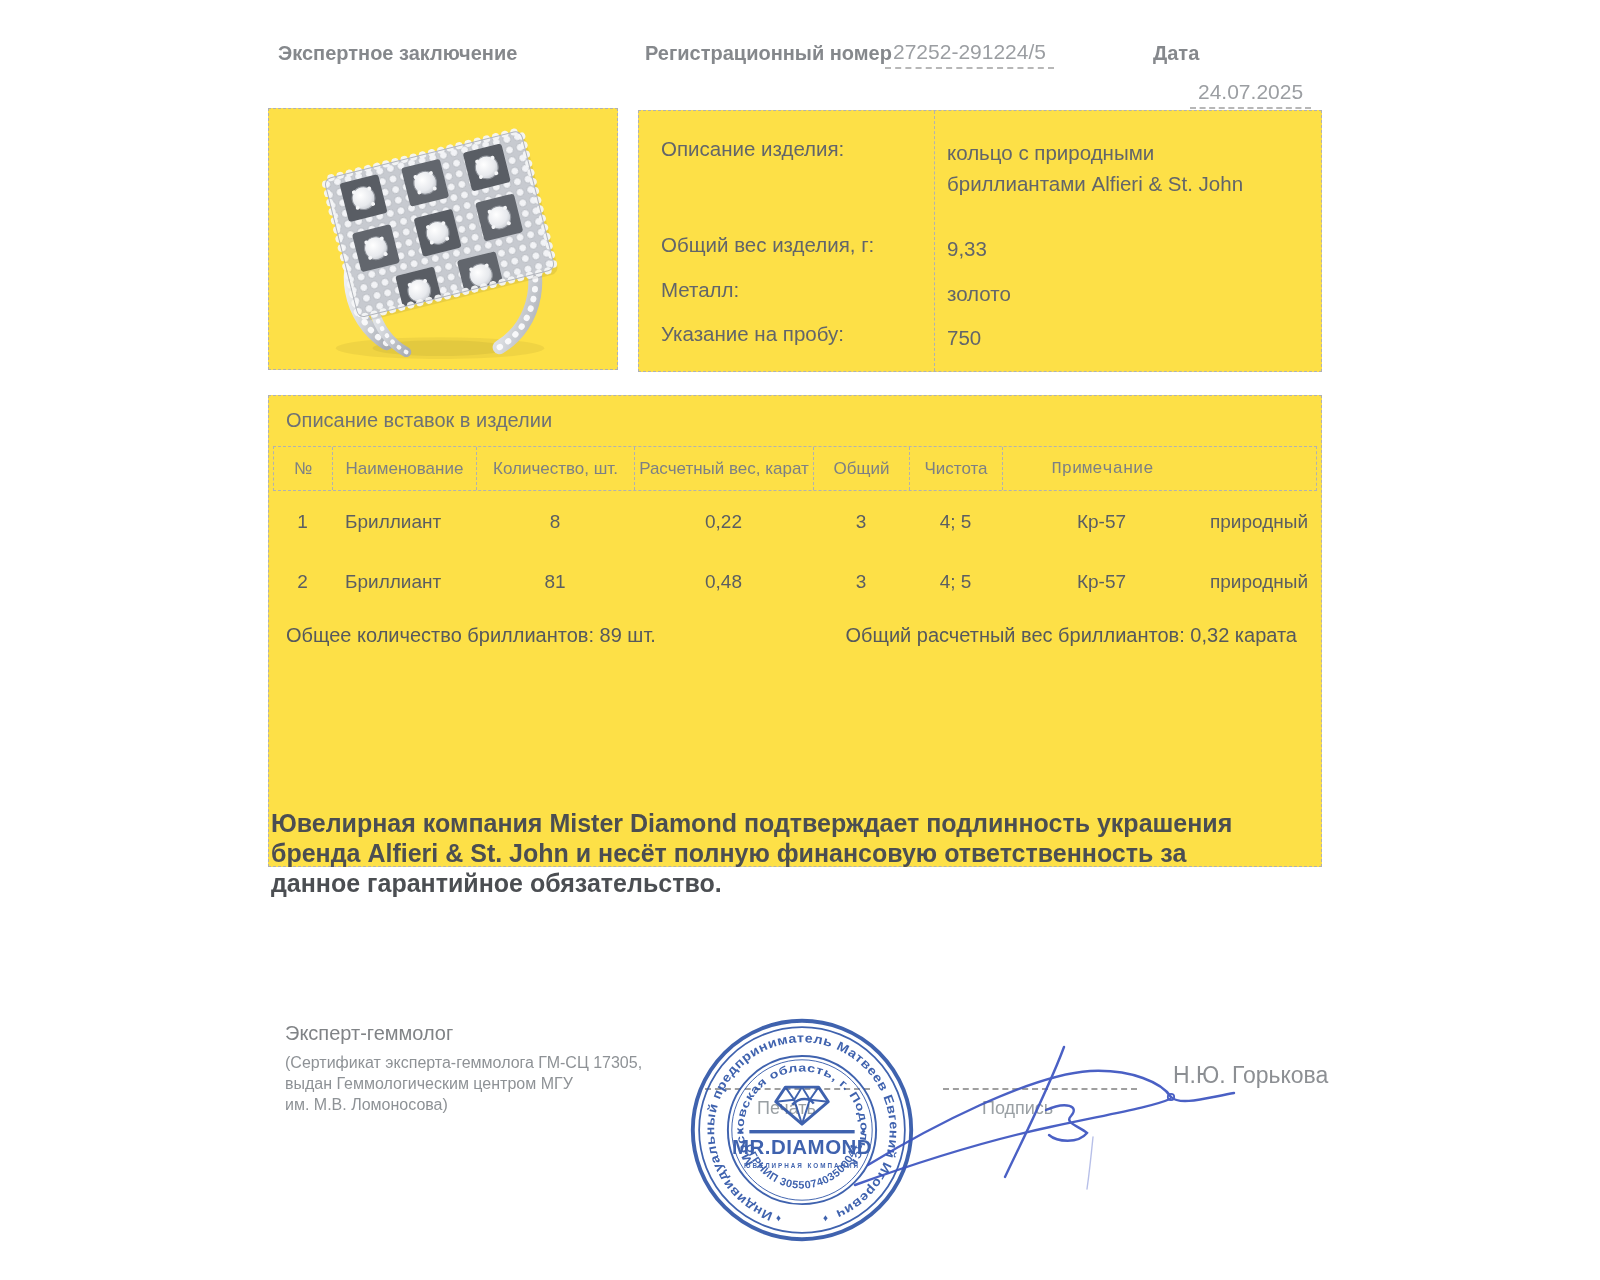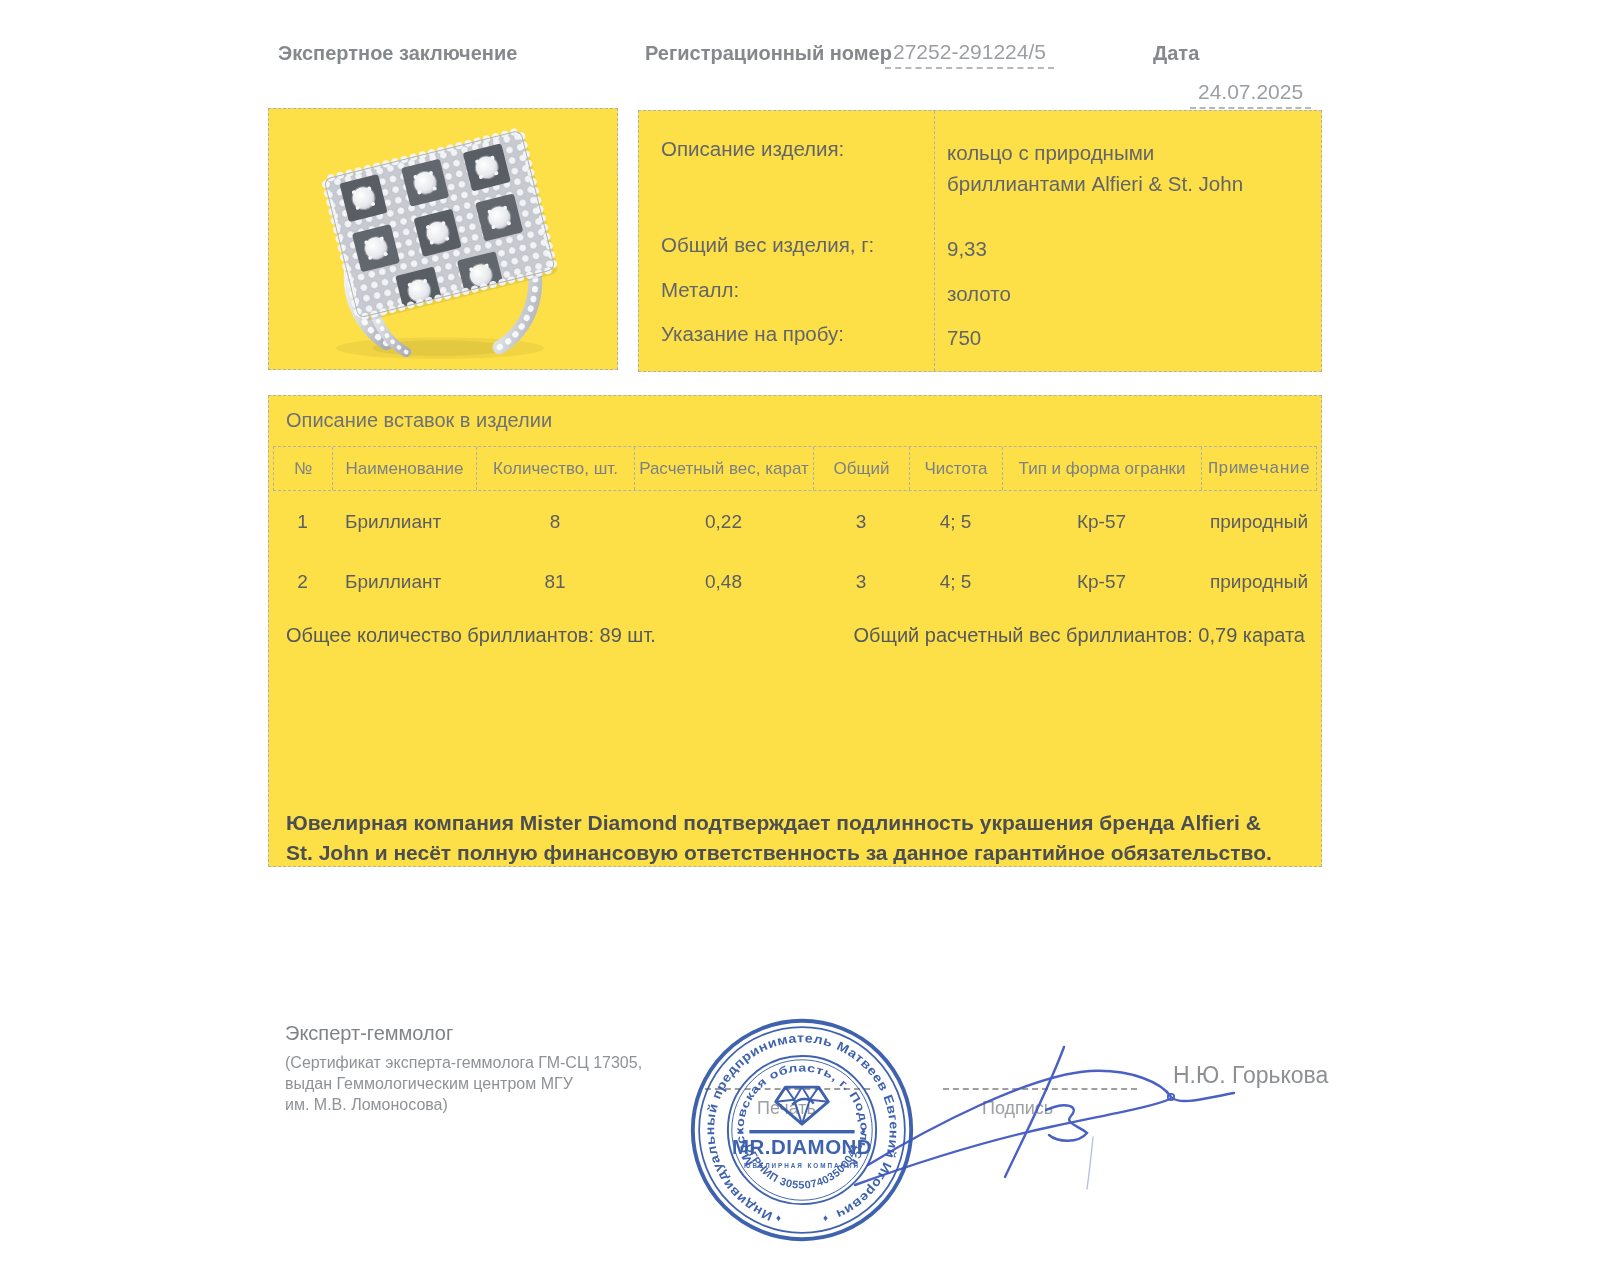--- a/index.html
+++ b/index.html
@@ -30,26 +30,26 @@
   }
   .tbl-head .hc:last-child { border-right:none;font-family:Liberation Mono, monospace; }
   .tbl-row {
     position:absolute; left:4px; right:4px; height:28px;
     display:grid; grid-template-columns:59px 144px 158px 179px 96px 93px 199px auto;
     font-size:19px; color:#5b5e62; line-height:28px;
   }
   .tbl-row .c { text-align:center; }
   .tbl-row .c.left { text-align:left; padding-left:13px; }
   .tbl-totals {
-    position:absolute; left:0; right:6px; top:228px; padding:0 10px 0 17px;
+    position:absolute; left:0; right:14px; top:228px; padding:0 10px 0 17px;
     display:flex; justify-content:space-between; font-size:20px; color:#56595d;
   }
   .statement {
-    position:absolute; left:17px; top:412px; width:1000px;
-    font-size:21px; font-weight:bold; color:#4b4e52; line-height:30px;
+    position:absolute; left:2px; top:412px; width:1000px;
+    font-size:25px; font-weight:bold; color:#4b4e52; line-height:30px;
   }
   
   .com-label-cell { position:absolute; left:0; top:0; bottom:0; width:162px; border-right:1px dashed #b1b1b1; }
   .com-label { position:absolute; left:18px; top:11px; font-size:19.5px; color:#7c7f83; }
   .com-text { position:absolute; left:177px; top:9px; width:870px; font-size:19px; line-height:28px; color:#63666a; }
   
   .expert-title { position:absolute; left:285px; top:1022px; font-size:20px; color:#808386; }
   .cert-line { position:absolute; left:285px; font-size:16px; color:#8e9296; line-height:21px; }
   .sig-line { position:absolute; border-bottom:2px dashed #9f9f9f; }
   .sig-caption { position:absolute; font-size:18px; color:#9aa0a4; }
@@ -182,21 +182,20 @@
   <div class="dash-box" style="left:268px; top:395px; width:1054px; height:472px;">
     <div class="tbl-title">Описание вставок в изделии</div>
 
     <div class="tbl-head">
       <div class="hc">№</div>
       <div class="hc">Наименование</div>
       <div class="hc">Количество, шт.</div>
       <div class="hc">Расчетный вес, карат</div>
       <div class="hc">Общий</div>
       <div class="hc">Чистота</div>
-      <div class="hc">Тип и форма огранки</div>
       <div class="hc">Примечание</div>
     </div>
 
     <div class="tbl-row" style="top:112px;">
       <div class="c">1</div>
       <div class="c left">Бриллиант</div>
       <div class="c">8</div>
       <div class="c">0,22</div>
       <div class="c">3</div>
       <div class="c">4; 5</div>
@@ -210,21 +209,21 @@
       <div class="c">81</div>
       <div class="c">0,48</div>
       <div class="c">3</div>
       <div class="c">4; 5</div>
       <div class="c">Кр-57</div>
       <div class="c">природный</div>
     </div>
 
     <div class="tbl-totals">
       <span>Общее количество бриллиантов: 89 шт.</span>
-      <span>Общий расчетный вес бриллиантов: 0,79 карата</span>
+      <span>Общий расчетный вес бриллиантов: 0,32 карата</span>
     </div>
 
     <div class="statement">Ювелирная компания Mister Diamond подтверждает подлинность украшения бренда Alfieri &amp; St. John и несёт полную финансовую ответственность за данное гарантийное обязательство.</div>
   </div>
 
 
   <div class="expert-title">Эксперт-геммолог</div>
   <div class="cert-line" style="top:1052px;">(Сертификат эксперта-геммолога ГМ-СЦ 17305,</div>
   <div class="cert-line" style="top:1073px;">выдан Геммологическим центром МГУ</div>
   <div class="cert-line" style="top:1094px;">им. М.В. Ломоносова)</div>

